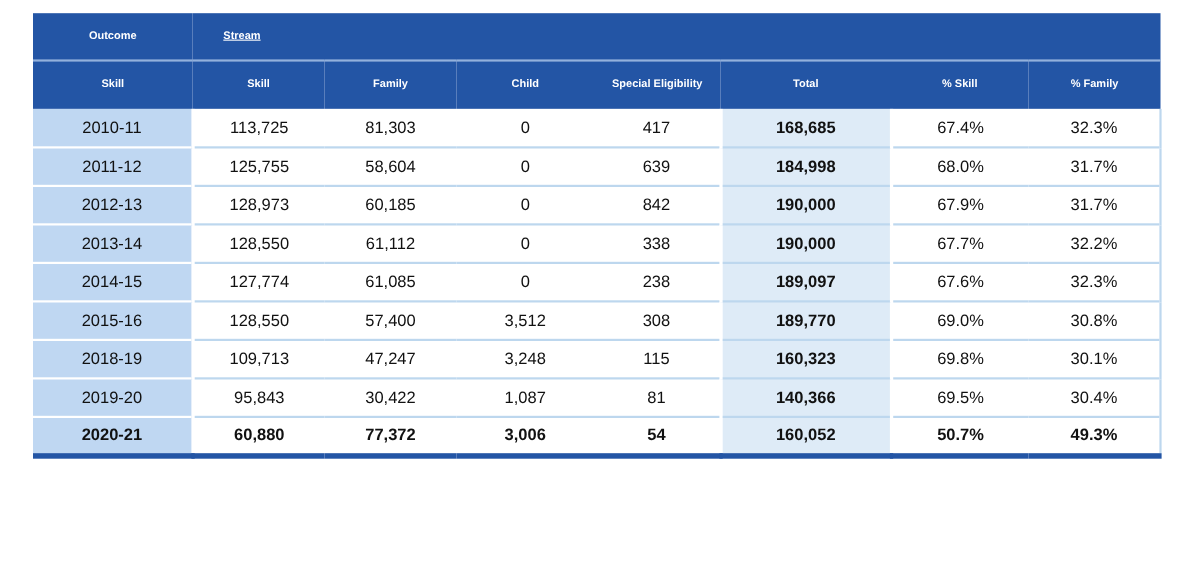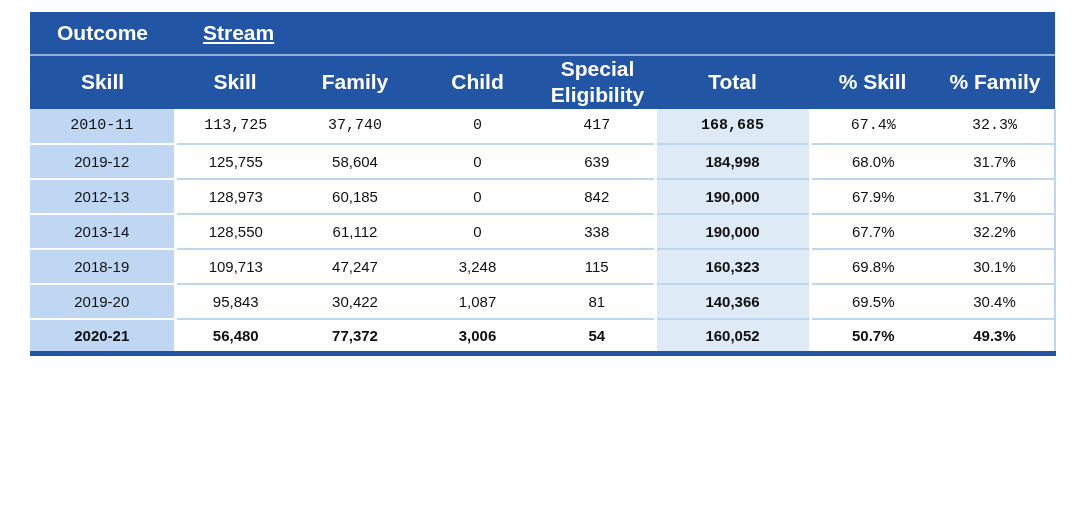--- a/index.html
+++ b/index.html
@@ -31,21 +31,21 @@
   col.c-child{width:125px;}
   col.c-special{width:115px;}
   col.c-total{width:155px;}
   col.c-pskill{width:125px;}
   col.c-pfamily{width:120px;}
 
   thead th{
     background:var(--header-bg);
     color:#ffffff;
     font-weight:bold;
-    font-size:21px;
+    font-size:10px;
     text-align:center;
     vertical-align:middle;
     padding:0 4px;
     height:44px;
     line-height:1.25;
   }
   thead tr.group-row th{height:43px;}
   thead tr.group-row th.stream-head{
     text-align:left;
     padding-left:28px;
@@ -58,21 +58,21 @@
   tbody td{
     background:#ffffff;
     color:var(--text-dark);
     font-size:15px;
     text-align:center;
     vertical-align:middle;
     height:35px;
     padding:0 4px;
     border-top:2px solid var(--divider);
   }
-  tbody tr:first-child td{border-top:none;font-family:Liberation Mono, monospace;}
+  tbody tr:first-child td{border-top:none;}
   tbody td:last-child{border-right:2px solid var(--divider);}
   tbody td.col-year{
     background:var(--year-bg);
     border-top-color:#ffffff;
     border-right:3px solid #ffffff;
   }
   tbody td.col-total{
     background:var(--total-bg);
     border-left:3px solid #ffffff;
     border-right:3px solid #ffffff;
@@ -110,29 +110,29 @@
         <th>Special Eligibility</th>
         <th>Total</th>
         <th>% Skill</th>
         <th>% Family</th>
       </tr>
     </thead>
     <tbody>
         <tr>
           <td class="col-year">2010-11</td>
           <td class="col-skill">113,725</td>
-          <td class="col-family">37,740</td>
+          <td class="col-family">81,303</td>
           <td class="col-child">0</td>
           <td class="col-special-eligibility">417</td>
           <td class="col-total">168,685</td>
           <td class="col-pskill">67.4%</td>
           <td class="col-pfamily">32.3%</td>
         </tr>
         <tr>
-          <td class="col-year">2019-12</td>
+          <td class="col-year">2011-12</td>
           <td class="col-skill">125,755</td>
           <td class="col-family">58,604</td>
           <td class="col-child">0</td>
           <td class="col-special-eligibility">639</td>
           <td class="col-total">184,998</td>
           <td class="col-pskill">68.0%</td>
           <td class="col-pfamily">31.7%</td>
         </tr>
         <tr>
           <td class="col-year">2012-13</td>
@@ -146,20 +146,40 @@
         </tr>
         <tr>
           <td class="col-year">2013-14</td>
           <td class="col-skill">128,550</td>
           <td class="col-family">61,112</td>
           <td class="col-child">0</td>
           <td class="col-special-eligibility">338</td>
           <td class="col-total">190,000</td>
           <td class="col-pskill">67.7%</td>
           <td class="col-pfamily">32.2%</td>
+        </tr>
+        <tr>
+          <td class="col-year">2014-15</td>
+          <td class="col-skill">127,774</td>
+          <td class="col-family">61,085</td>
+          <td class="col-child">0</td>
+          <td class="col-special-eligibility">238</td>
+          <td class="col-total">189,097</td>
+          <td class="col-pskill">67.6%</td>
+          <td class="col-pfamily">32.3%</td>
+        </tr>
+        <tr>
+          <td class="col-year">2015-16</td>
+          <td class="col-skill">128,550</td>
+          <td class="col-family">57,400</td>
+          <td class="col-child">3,512</td>
+          <td class="col-special-eligibility">308</td>
+          <td class="col-total">189,770</td>
+          <td class="col-pskill">69.0%</td>
+          <td class="col-pfamily">30.8%</td>
         </tr>
         <tr>
           <td class="col-year">2018-19</td>
           <td class="col-skill">109,713</td>
           <td class="col-family">47,247</td>
           <td class="col-child">3,248</td>
           <td class="col-special-eligibility">115</td>
           <td class="col-total">160,323</td>
           <td class="col-pskill">69.8%</td>
           <td class="col-pfamily">30.1%</td>
@@ -169,21 +189,21 @@
           <td class="col-skill">95,843</td>
           <td class="col-family">30,422</td>
           <td class="col-child">1,087</td>
           <td class="col-special-eligibility">81</td>
           <td class="col-total">140,366</td>
           <td class="col-pskill">69.5%</td>
           <td class="col-pfamily">30.4%</td>
         </tr>
         <tr class="bold-row">
           <td class="col-year">2020-21</td>
-          <td class="col-skill">56,480</td>
+          <td class="col-skill">60,880</td>
           <td class="col-family">77,372</td>
           <td class="col-child">3,006</td>
           <td class="col-special-eligibility">54</td>
           <td class="col-total">160,052</td>
           <td class="col-pskill">50.7%</td>
           <td class="col-pfamily">49.3%</td>
         </tr>
       </tbody>
   </table>
 </div>

